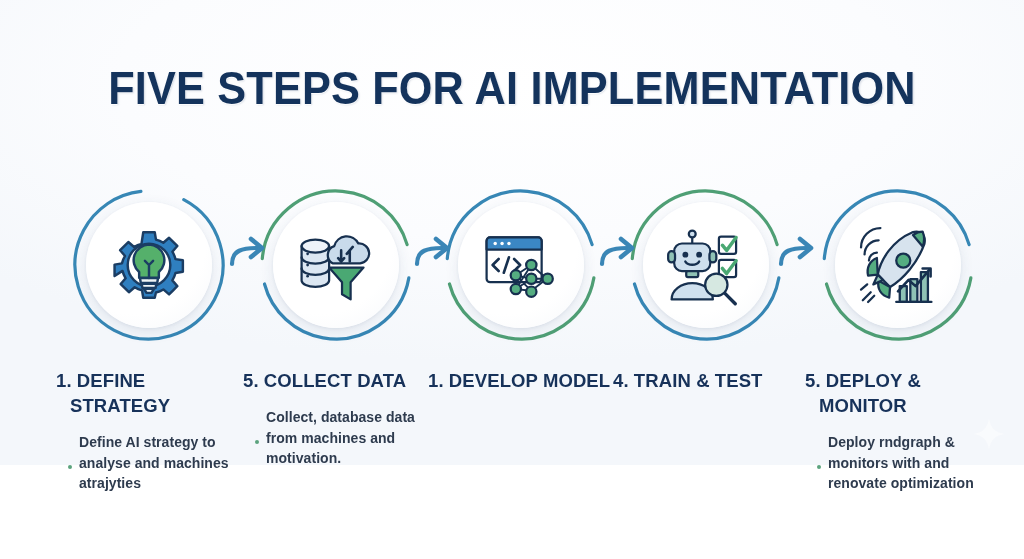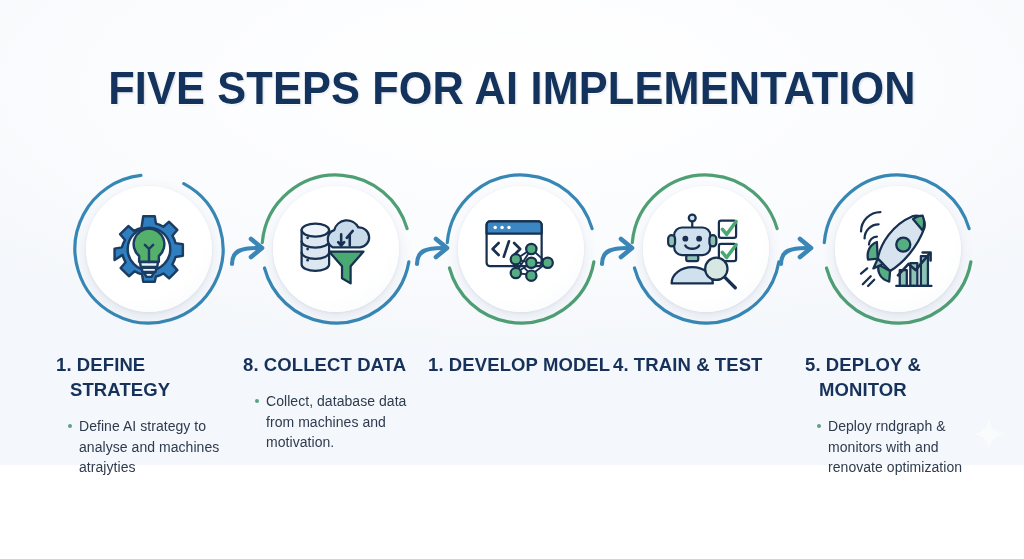--- a/index.html
+++ b/index.html
@@ -44,21 +44,21 @@
   
   #steps {
     position: absolute;
     left: 0;
     top: 168px;
     width: 1024px;
     height: 360px;
   }
   .step {
     position: absolute;
-    top: 0;
+    top: 16px;
     width: 186px;
   }
   .step-0 { left: 56px; }
   .step-1 { left: 243px; }
   .step-2 { left: 428px; }
   .step-3 { left: 613px; }
   .step-4 { left: 795px; margin-left: 10px; }
 
   .circle-wrap {
     position: relative;
@@ -100,22 +100,23 @@
     line-height: 25px;
     font-weight: 700;
     color: #17325a;
     letter-spacing: 0.1px;
     padding-left: 14px;
     text-indent: -14px;
   }
   .bullet-row {
     margin-top: 14px;
     display: flex;
-    align-items: flex-start;
+    align-items: center;
     padding-left: 12px;
+    font-weight: bold;
   }
   .bullet-dot {
     flex: 0 0 auto;
     width: 4px;
     height: 4px;
     border-radius: 50%;
     background: #5ba37e;
     margin-top: 8px;
     margin-right: 7px;
   }
@@ -200,21 +201,21 @@
               <circle cx="17" cy="37" r="1.6" fill="#17304f" stroke="none"></circle>
               <circle cx="17" cy="50" r="1.6" fill="#17304f" stroke="none"></circle>
               <circle cx="17" cy="63" r="1.6" fill="#17304f" stroke="none"></circle>
               <path fill="#c9dbeb" d="M46 48 a11 11 0 0 1 2 -20 a15 15 0 0 1 28 -3 a11 11 0 0 1 2 23 z"></path>
               <path fill="none" stroke-width="3" d="M56 33 l0 13 M56 46 l-3.5 -4 M56 46 l3.5 -4 M66 46 l0 -13 M66 33 l-3.5 4 M66 33 l3.5 -4"></path>
               <path fill="#4aa873" d="M42 53 l40 0 -15 17 0 20 -10 -6 0 -14 z"></path>
             </g>
           </svg>
         </div>
       </div>
-      <div class="step-heading">8. COLLECT DATA</div>
+      <div class="step-heading">5. COLLECT DATA</div>
       <div class="bullet-row">
         <span class="bullet-dot"></span>
         <span class="bullet-text">Collect, database data from machines and motivation.</span>
       </div>
     </div>
 
     <div class="step step-2">
       <div class="circle-wrap">
         <svg class="ring-svg" viewBox="0 0 162 162">
           <circle cx="81" cy="81" r="74" fill="none" stroke="#3787b5" stroke-width="3.2" stroke-linecap="round" stroke-dasharray="205 260" transform="rotate(-175 81 81)"></circle>

